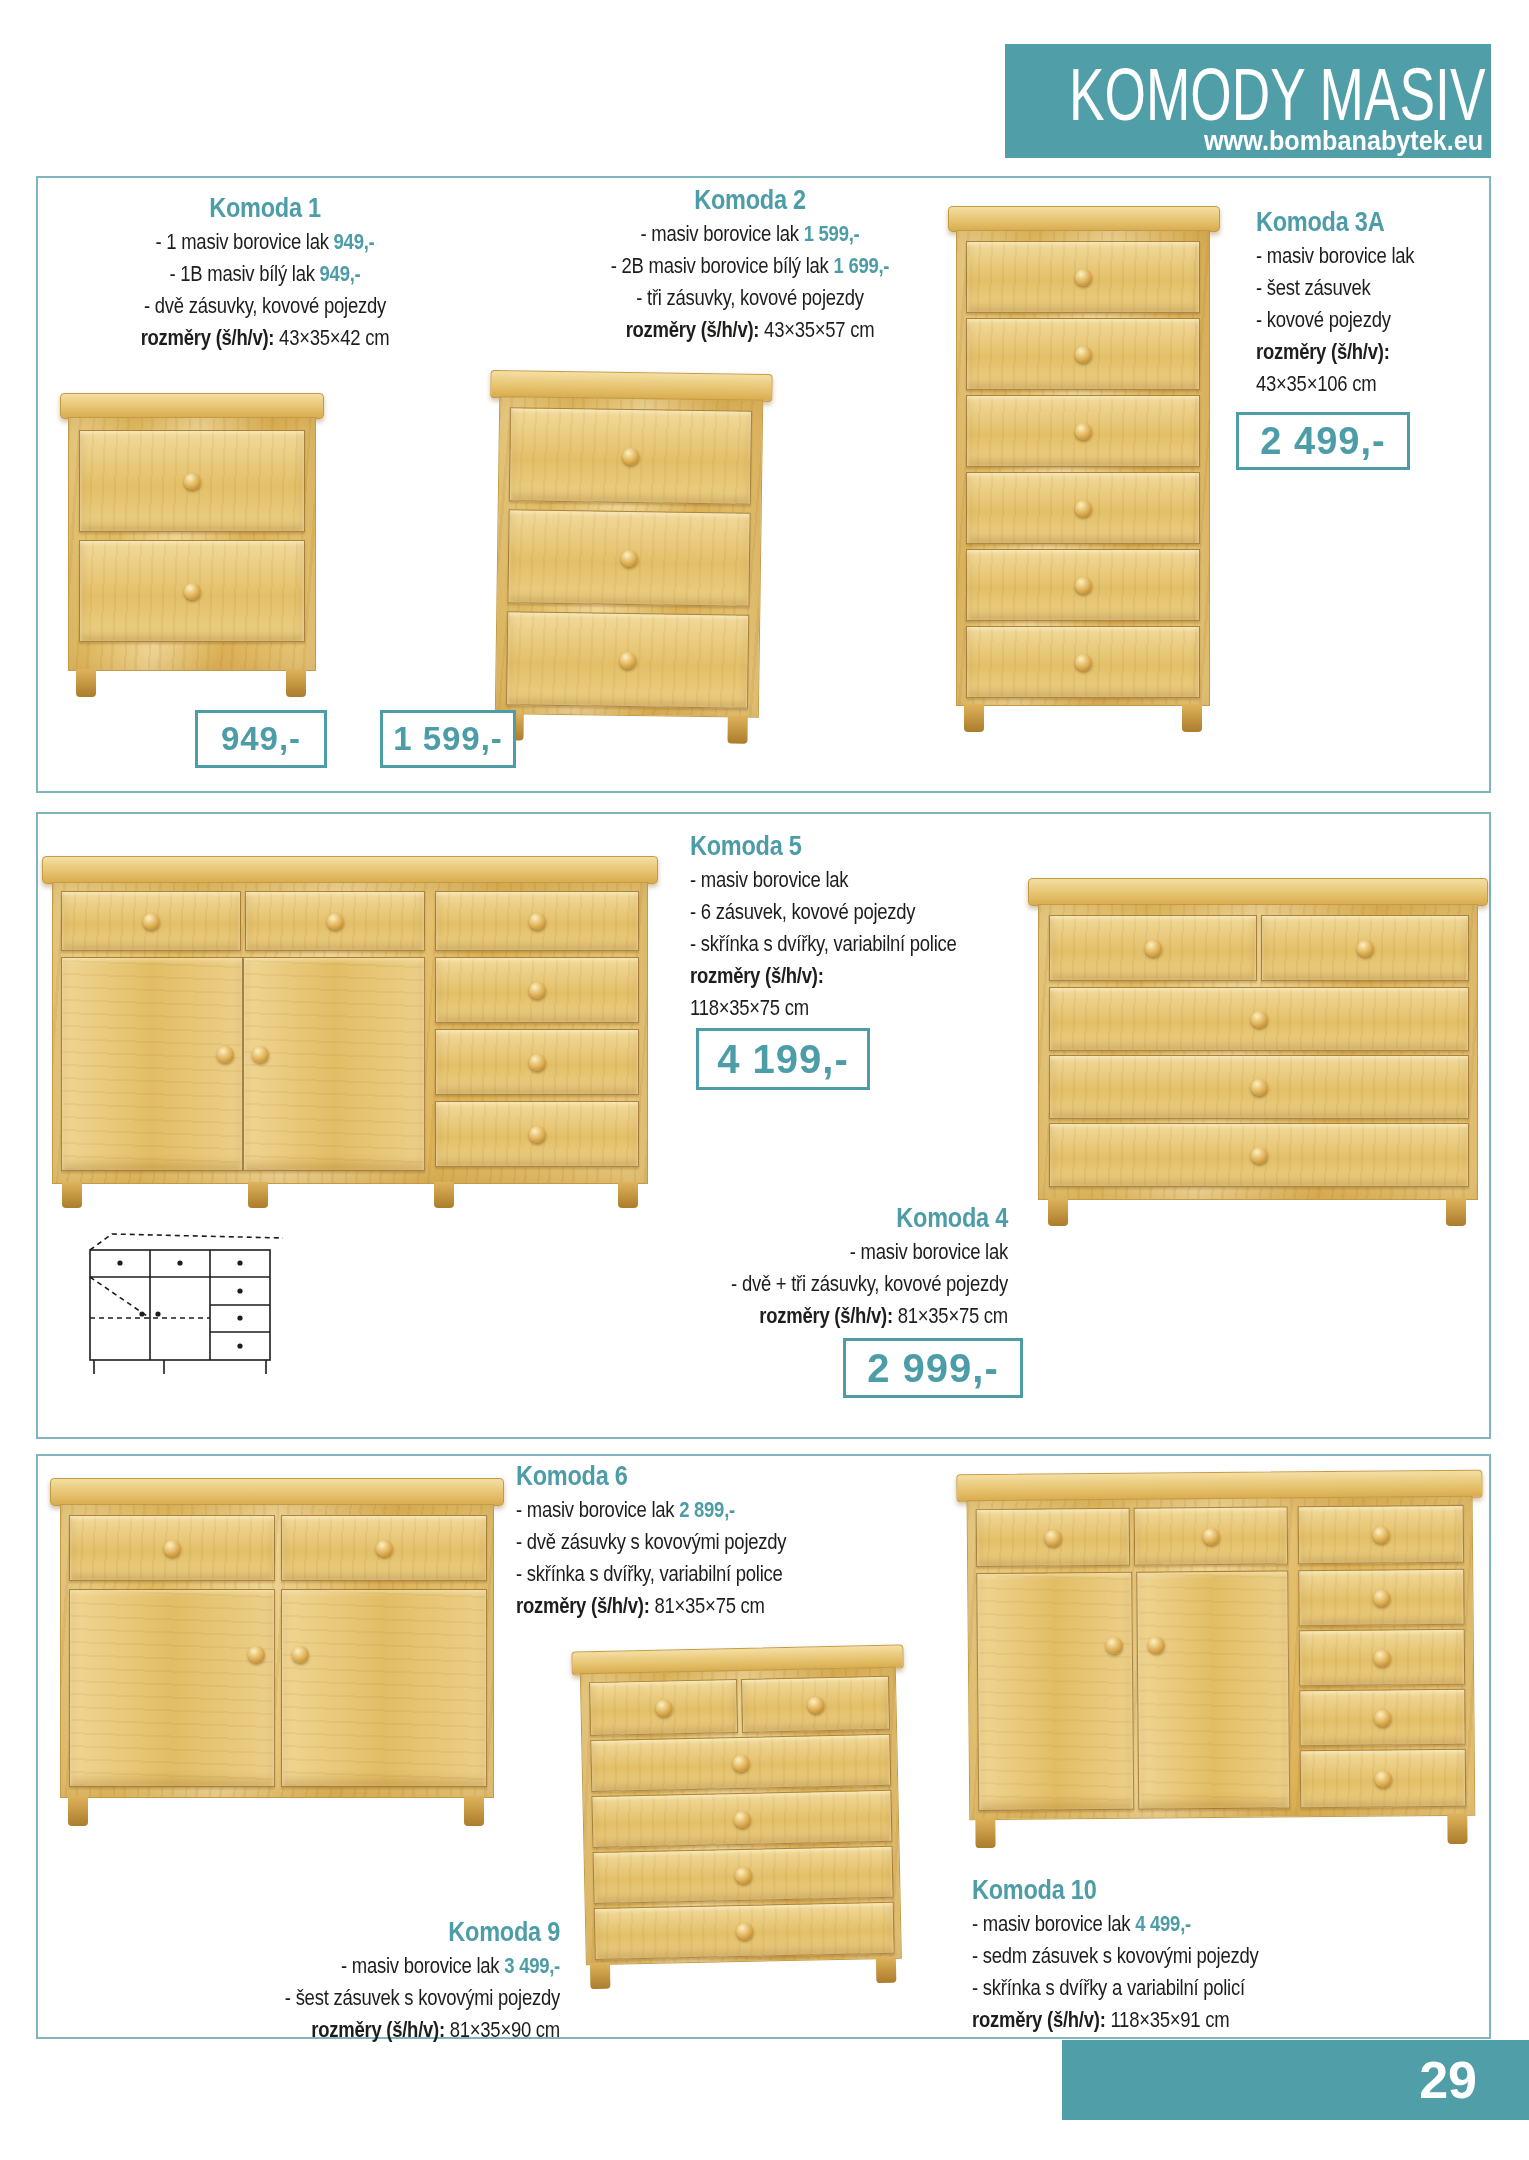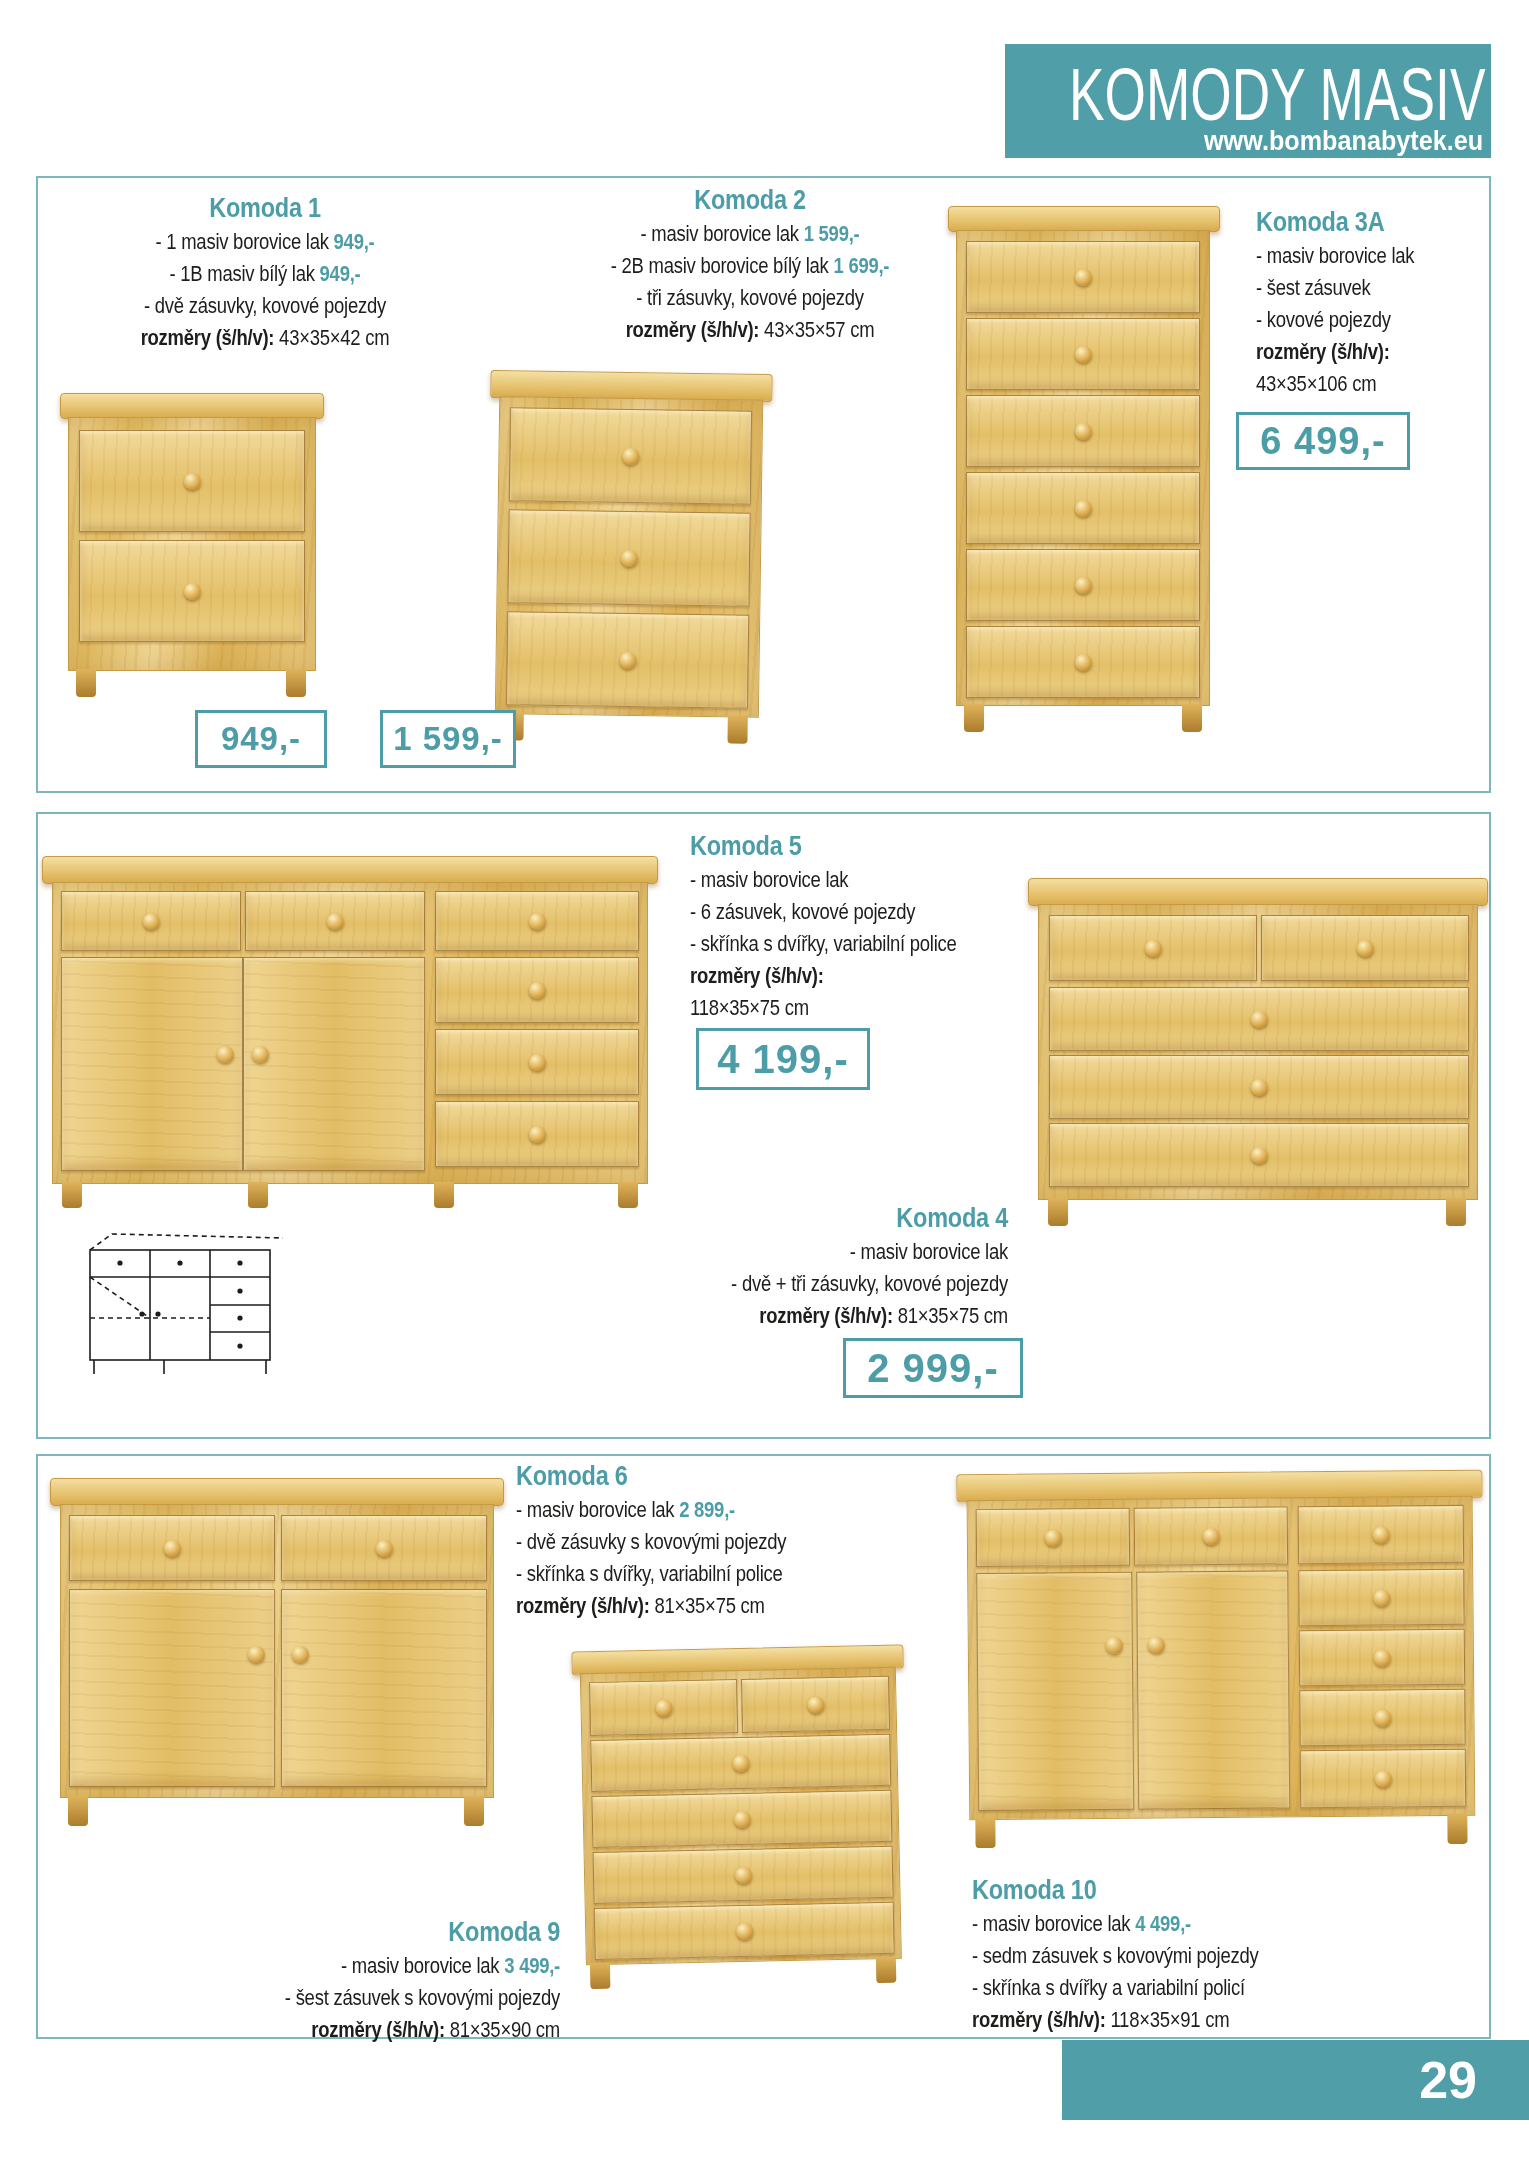--- a/index.html
+++ b/index.html
@@ -141,21 +141,21 @@
 
   <div class="tblock lft" style="left:1256px;top:204px;width:240px;">
     <div class="title">Komoda 3A</div>
     <div>- masiv borovice lak</div>
     <div>- šest zásuvek</div>
     <div>- kovové pojezdy</div>
     <div class="b">rozměry (š/h/v):</div>
     <div>43×35×106 cm</div>
   </div>
 
-  <div class="pbox" style="left:1236px;top:412px;width:168px;height:52px;font-size:38px;">6 499,-</div>
+  <div class="pbox" style="left:1236px;top:412px;width:168px;height:52px;font-size:38px;">2 499,-</div>
   <div class="pbox" style="left:195px;top:710px;width:126px;height:52px;font-size:33px;">949,-</div>
   <div class="pbox" style="left:380px;top:710px;width:130px;height:52px;font-size:33px;">1 599,-</div>
 
   <div class="section s2"></div>
 
   <div class="furn" style="left:42px;top:850px;width:614px;height:368px;">
     <div class="cap" style="left:0;top:6px;width:614px;height:26px;"></div>
     <div class="bod wood" style="left:10px;top:32px;width:594px;height:300px;">
       <div class="drawer" style="left:8px;top:8px;width:178px;height:58px;">
           <div class="knob" style="left:81px;top:21px;"></div>

